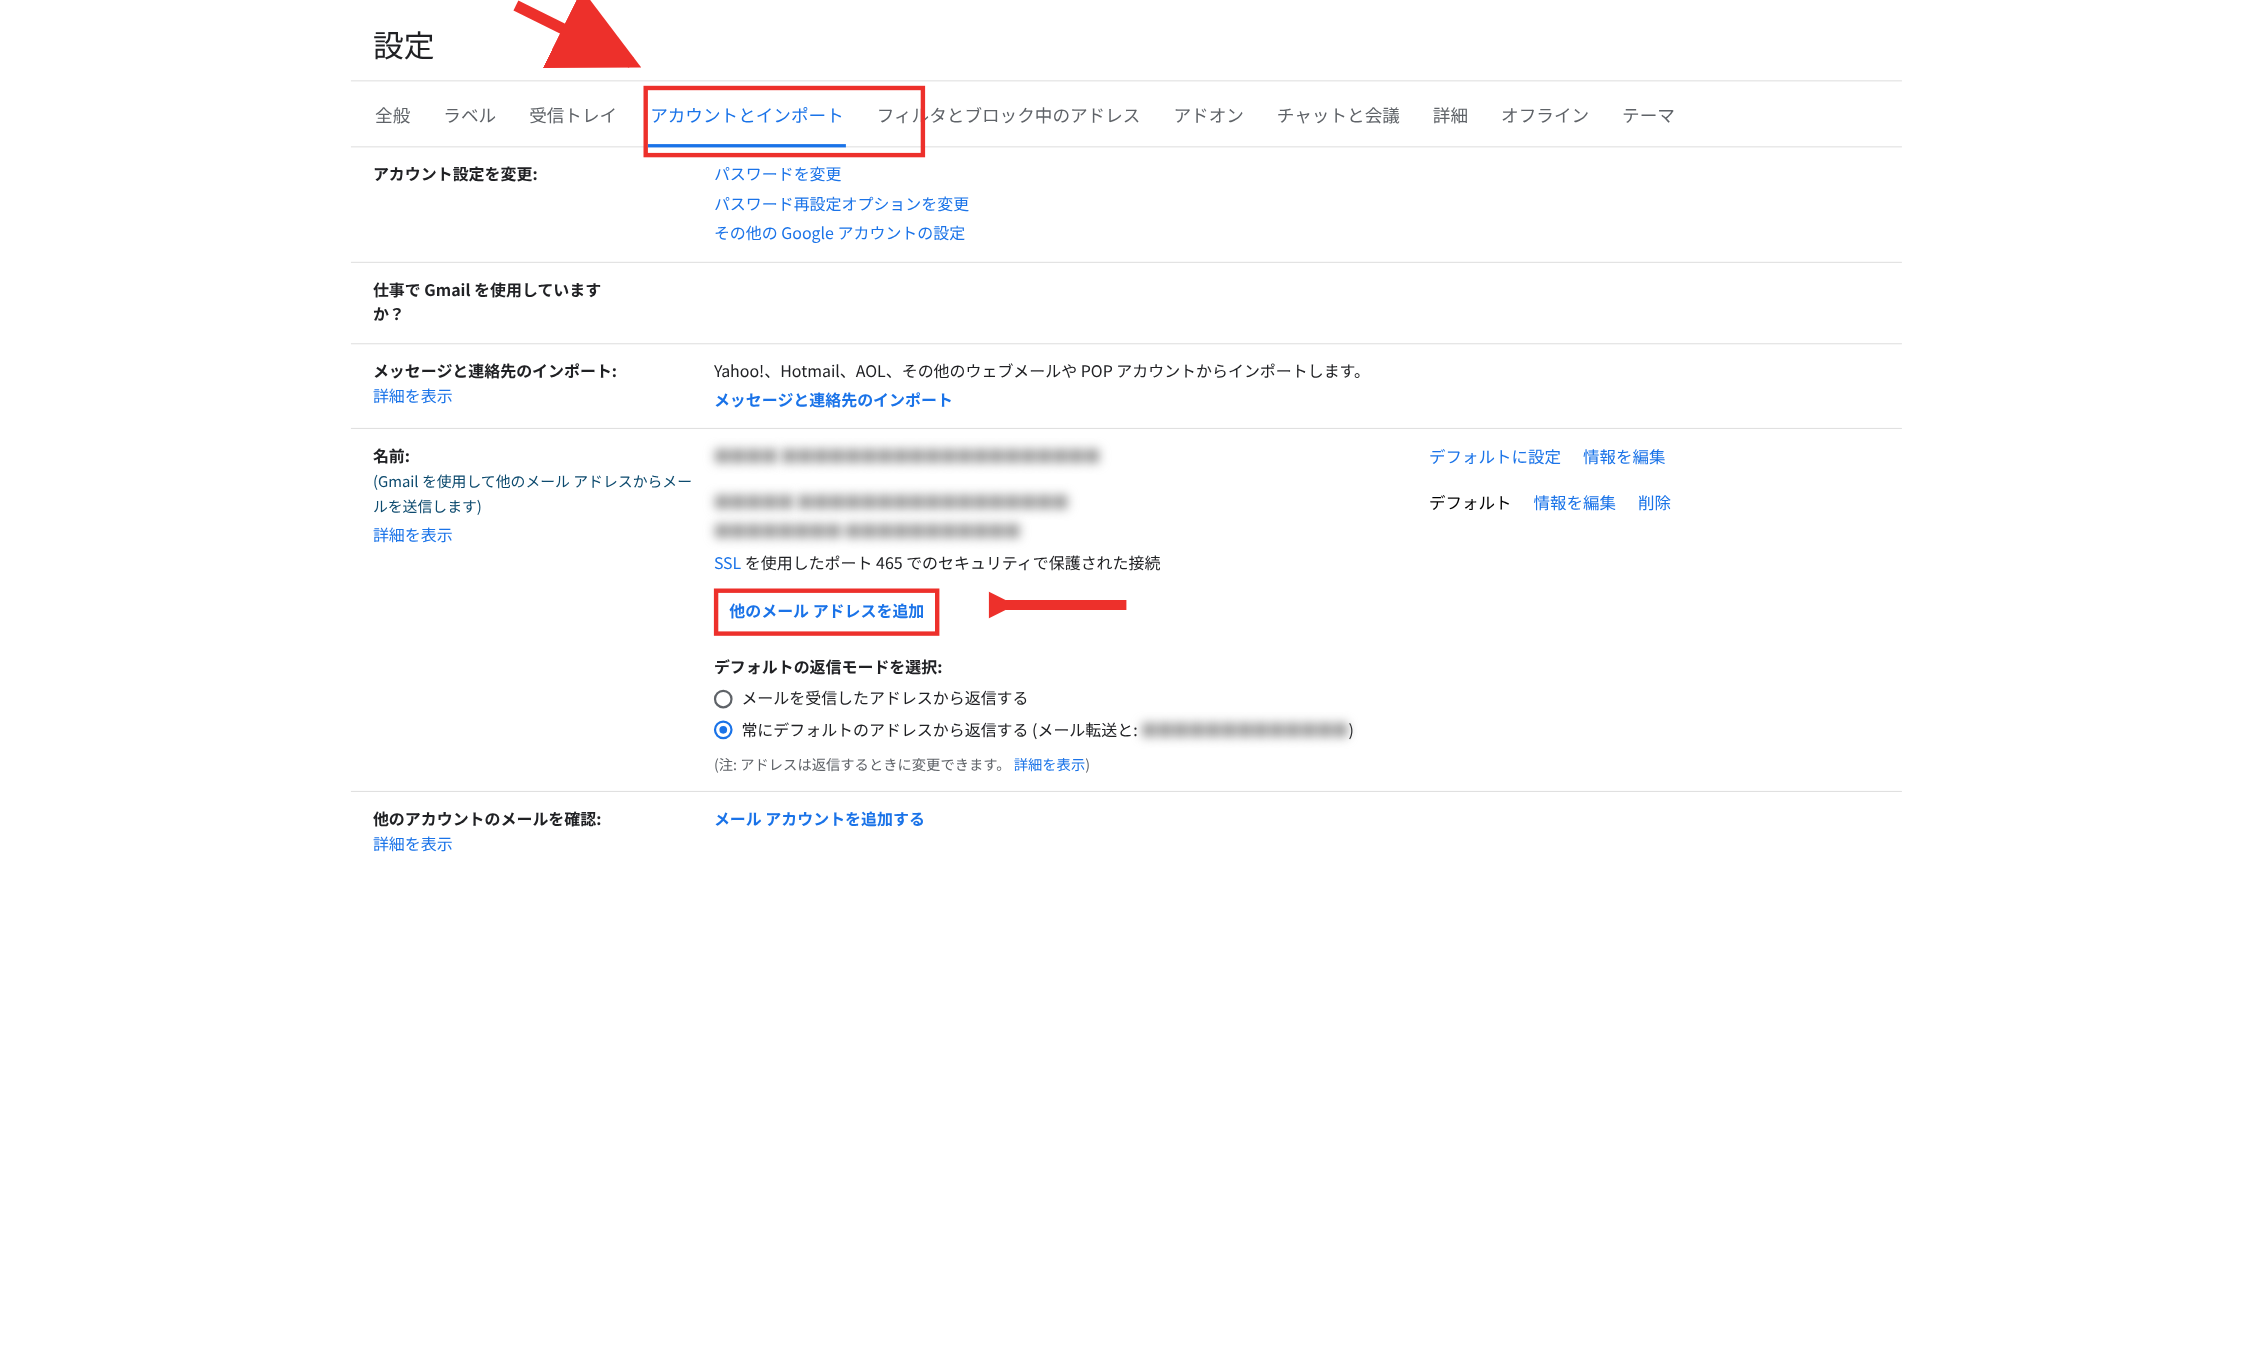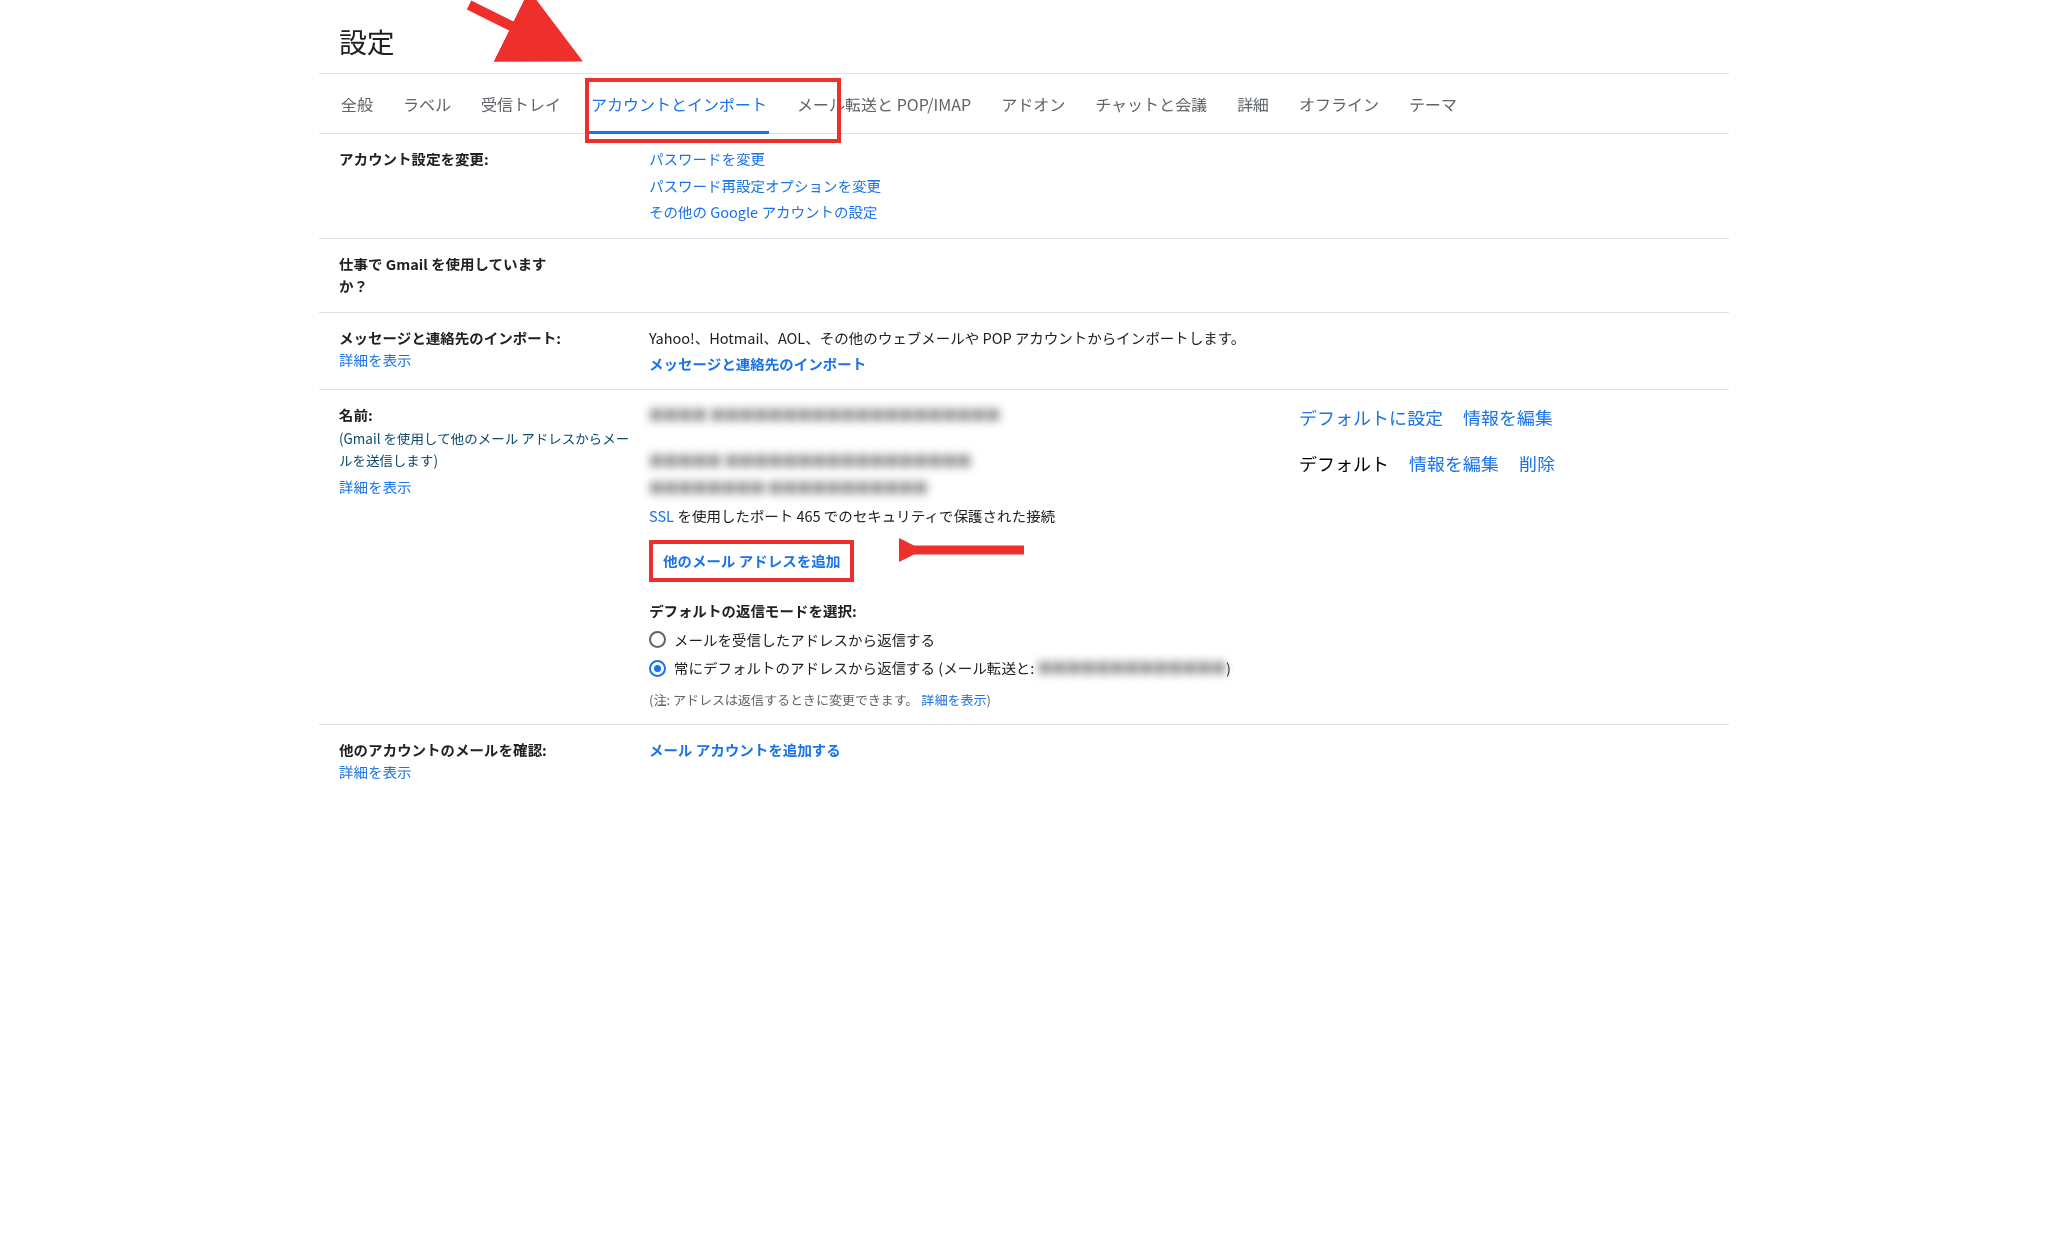--- a/index.html
+++ b/index.html
@@ -17,21 +17,21 @@
 .lcol .bold{font-weight:700;}
 .lcol .sub{font-weight:400;font-size:13.5px;color:#0c4a6e;}
 .rcol{flex:1;font-size:14.5px;}
 .link{color:#1a73e8;text-decoration:none;cursor:pointer;}
 .link-bold{color:#1a73e8;font-weight:700;text-decoration:none;cursor:pointer;}
 .stack>*{display:block;}
 .stack>*+*{margin-top:4px;}
 .name-rows{display:flex;flex-direction:column;gap:4px;}
 .name-row{display:flex;align-items:flex-start;}
 .ident{flex:0 0 650px;}
-.acts{flex:1;display:flex;gap:20px;color:#5f6368;font-size:18px;align-items:baseline;}
+.acts{flex:1;display:flex;gap:20px;color:#5f6368;font-size:15px;align-items:baseline;}
 .acts .muted{color:#000000;}
 .blur-inline{filter:blur(5px);-webkit-filter:blur(5px);color:#888;user-select:none;display:inline-block;}
 .ssl-line{margin-top:6px;}
 .ssl-line .ssl{color:#1a73e8;margin-top:40px;}
 .add-addr-box{display:inline-block;border:4px solid #ed302b;padding:6px 10px 6px 10px;margin-top:12px;}
 .mode-title{font-weight:700;margin-top:18px;}
 .radio-row{display:flex;align-items:center;gap:8px;margin-top:6px;}
 .radio{width:17px;height:17px;border-radius:50%;border:2px solid #5f6368;box-sizing:border-box;position:relative;flex-shrink:0;}
 .radio.checked{border-color:#1a73e8;}
 .radio.checked::after{content:"";position:absolute;left:3px;top:3px;width:7px;height:7px;border-radius:50%;background:#1a73e8;}
@@ -44,21 +44,21 @@
 <div class="container">
 
   <div class="page-title">設定</div>
 
   <div class="tabs-wrap" style="position:relative;">
     <div class="tabs">
       <span class="tab">全般</span>
       <span class="tab">ラベル</span>
       <span class="tab">受信トレイ</span>
       <span class="tab active" id="tab-accounts">アカウントとインポート</span>
-      <span class="tab">メール転送と POP/IMAP</span>
+      <span class="tab">フィルタとブロック中のアドレス</span>
       <span class="tab">アドオン</span>
       <span class="tab">チャットと会議</span>
       <span class="tab">詳細</span>
       <span class="tab">オフライン</span>
       <span class="tab">テーマ</span>
     </div>
     <div class="tab-highlight" style="left:266px;top:4px;width:248px;height:57px;"></div>
   </div>
 
   <div class="section">

